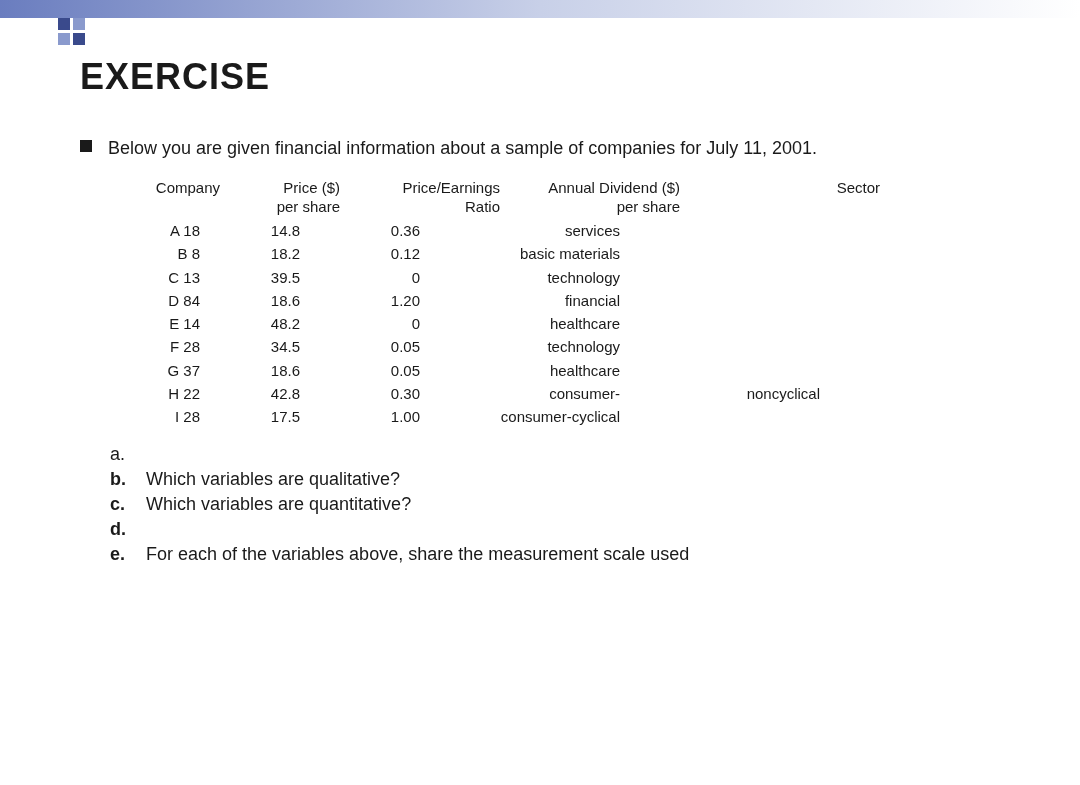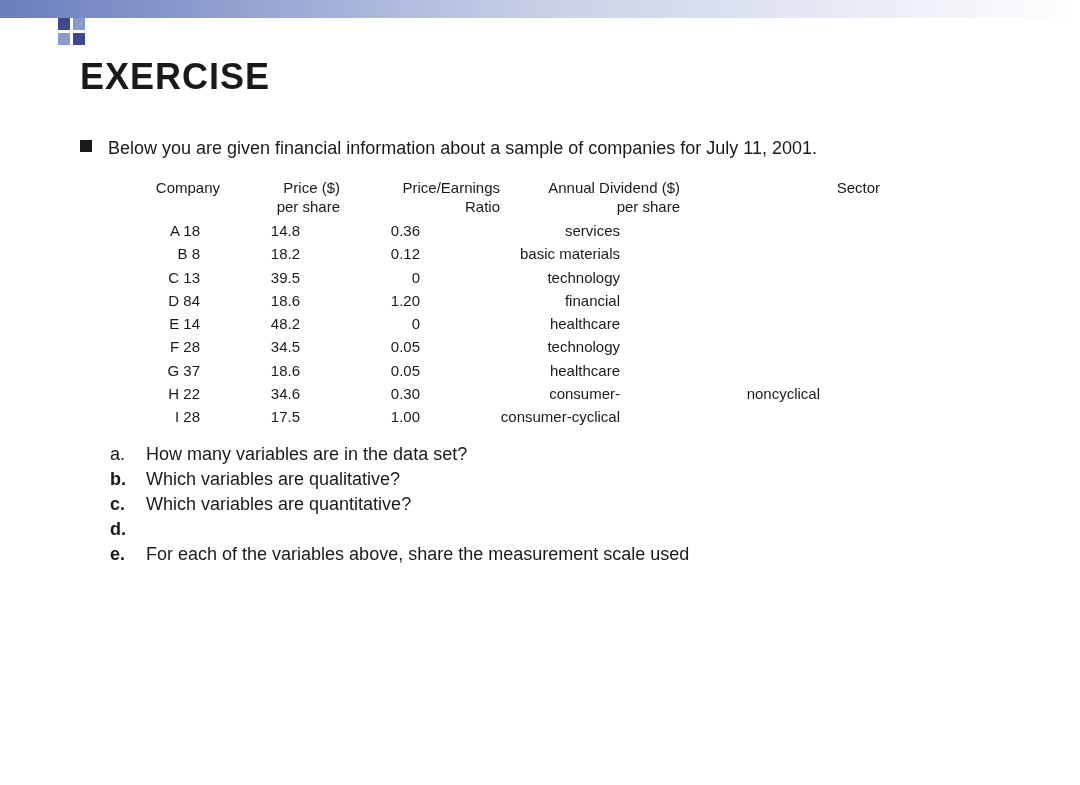--- a/index.html
+++ b/index.html
@@ -215,38 +215,37 @@
     </div>
     <div class="table-row-item">
       <span>G  37</span>
       <span>18.6</span>
       <span>0.05</span>
       <span>healthcare</span>
       <span></span>
     </div>
     <div class="table-row-item">
       <span>H  22</span>
-      <span>34.6</span>
+      <span>42.8</span>
       <span>0.30</span>
       <span>consumer-</span>
       <span>noncyclical</span>
     </div>
     <div class="table-row-item">
       <span>I   28</span>
       <span>17.5</span>
       <span>1.00</span>
       <span>consumer-cyclical</span>
       <span></span>
     </div>
   </div>
 
   <div class="questions-section">
     <div class="question-item">
       <span class="q-label">a.</span>
-      <span class="q-text">How many variables are in the data set?</span>
     </div>
     <div class="question-item">
       <span class="q-label-bold" style="font-weight:bold;">b.</span>
       <span class="q-text">Which variables are qualitative?</span>
     </div>
     <div class="question-item">
       <span class="q-label-bold" style="font-weight:bold;">c.</span>
       <span class="q-text">Which variables are quantitative?</span>
     </div>
     <div class="question-item">

